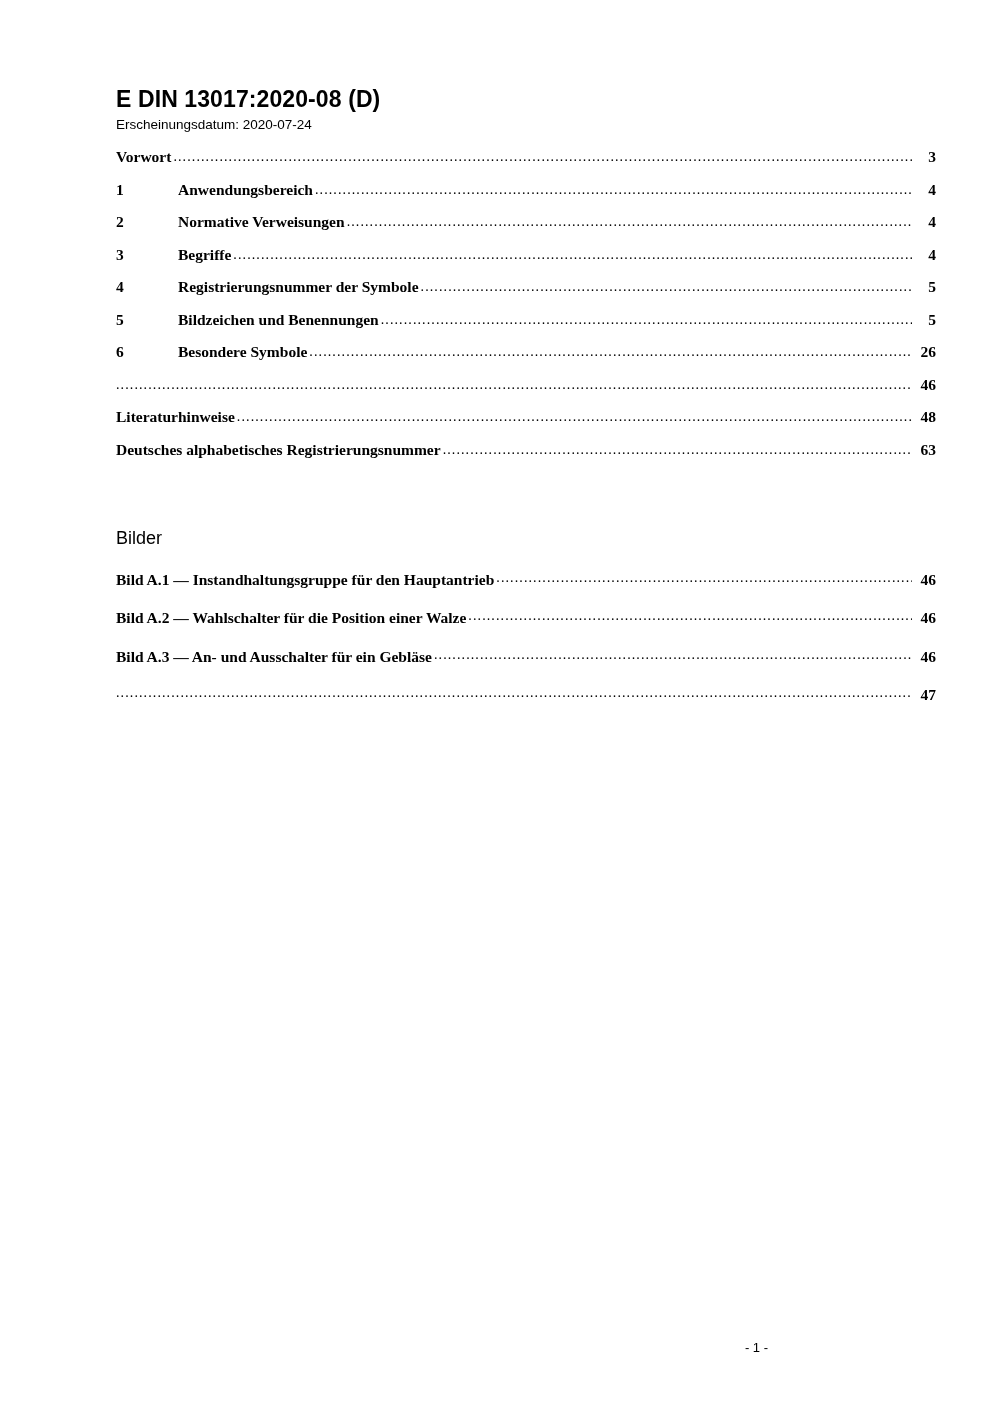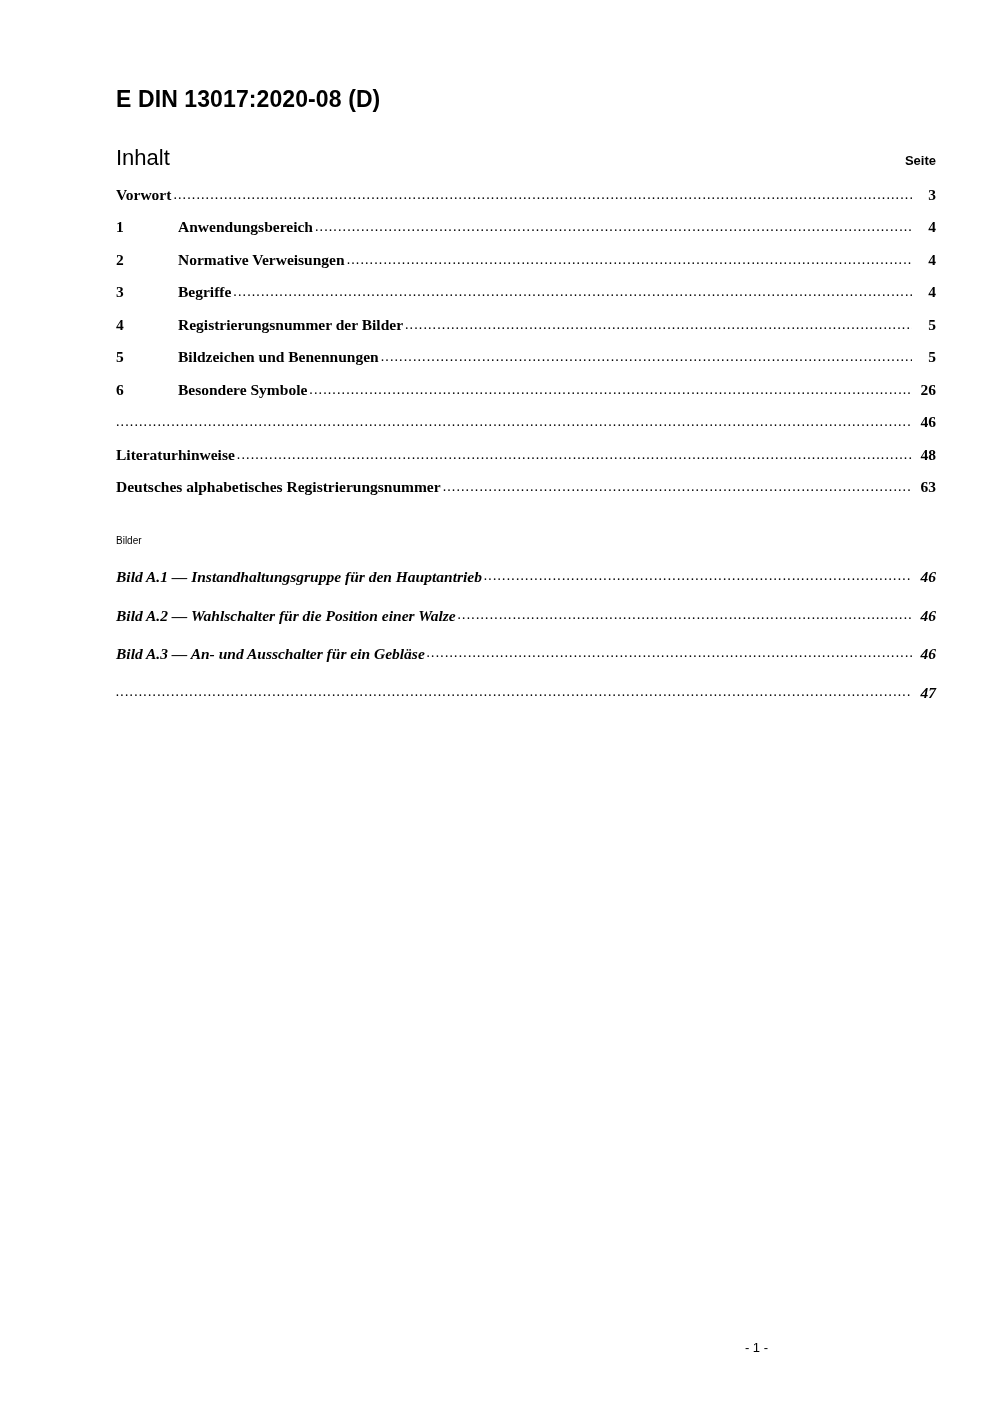--- a/index.html
+++ b/index.html
@@ -108,35 +108,34 @@
   .toc-page {
     flex: 0 0 auto;
     padding-left: 2px;
     text-align: right;
     min-width: 22px;
   }
 
   
   .figures-head {
     font-family: "Liberation Sans", sans-serif;
-    font-size: 10px;
+    font-size: 18px;
     font-weight: normal;
-    margin-top: 40px;
+    margin-top: 70px;
     margin-bottom: 23px;
   }
   .fig-row {
     display: flex;
-    align-items: center;
+    align-items: flex-start;
     font-family: "Liberation Serif", serif;
     font-weight: bold;
     font-size: 15.5px;
     line-height: 1;
     margin-bottom: 23px;
     white-space: nowrap;
-    font-style: italic;
   }
 
   
   .footer {
     position: absolute;
     left: 0;
     right: 56px;
     bottom: 48px;
     text-align: right;
     font-family: "Liberation Sans", sans-serif;
@@ -145,26 +144,23 @@
 </style>
 </head>
 <body>
 
 <div class="page">
 
   <div class="content">
 
     <div>
       <div class="doc-number">E DIN 13017:2020-08 (D)</div>
+      <div class="doc-date">Erscheinungsdatum: 2020-07-24</div>
     </div>
 
-    <div class="toc-head">
-      <div class="toc-head-title">Inhalt</div>
-      <div class="toc-head-seite">Seite</div>
-    </div>
 
     <div class="toc-list">
 
       <div class="toc-row nolead">
         <span class="toc-label">Vorwort</span>
         <span class="toc-dots">.........................................................................................................................................................................................................</span>
         <span class="toc-page">3</span>
       </div>
 
       <div class="toc-row">
@@ -183,21 +179,21 @@
 
       <div class="toc-row">
         <span class="toc-num">3</span>
         <span class="toc-label">Begriffe</span>
         <span class="toc-dots">.........................................................................................................................................................................................................</span>
         <span class="toc-page">4</span>
       </div>
 
       <div class="toc-row">
         <span class="toc-num">4</span>
-        <span class="toc-label">Registrierungsnummer der Bilder</span>
+        <span class="toc-label">Registrierungsnummer der Symbole</span>
         <span class="toc-dots">.........................................................................................................................................................................................................</span>
         <span class="toc-page">5</span>
       </div>
 
       <div class="toc-row">
         <span class="toc-num">5</span>
         <span class="toc-label">Bildzeichen und Benennungen</span>
         <span class="toc-dots">.........................................................................................................................................................................................................</span>
         <span class="toc-page">5</span>
       </div>

